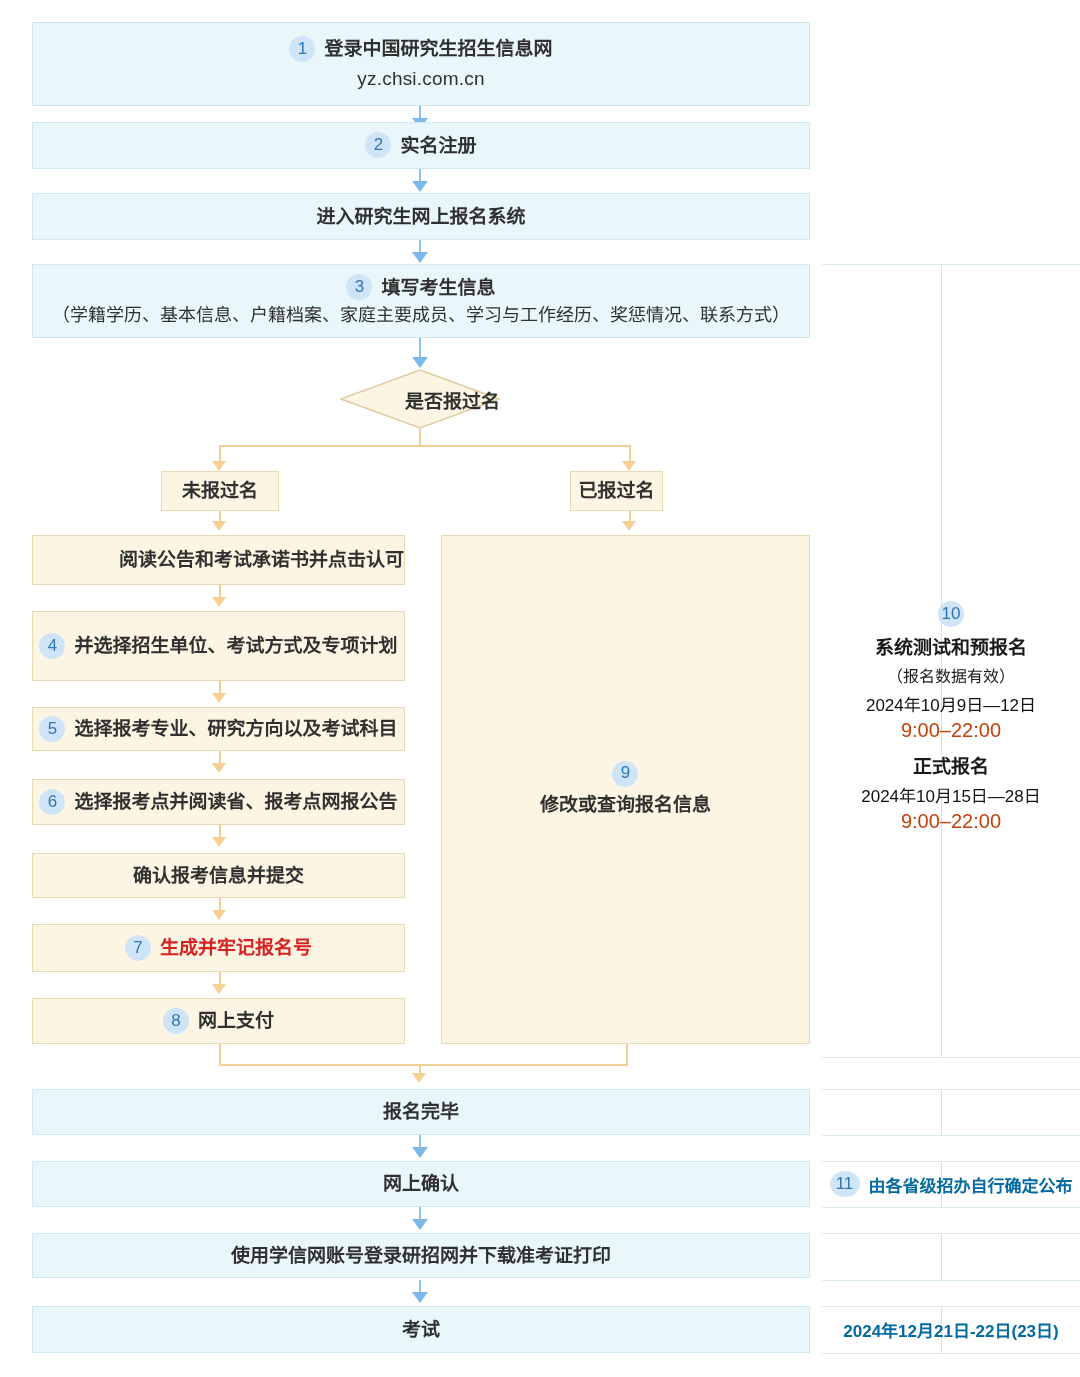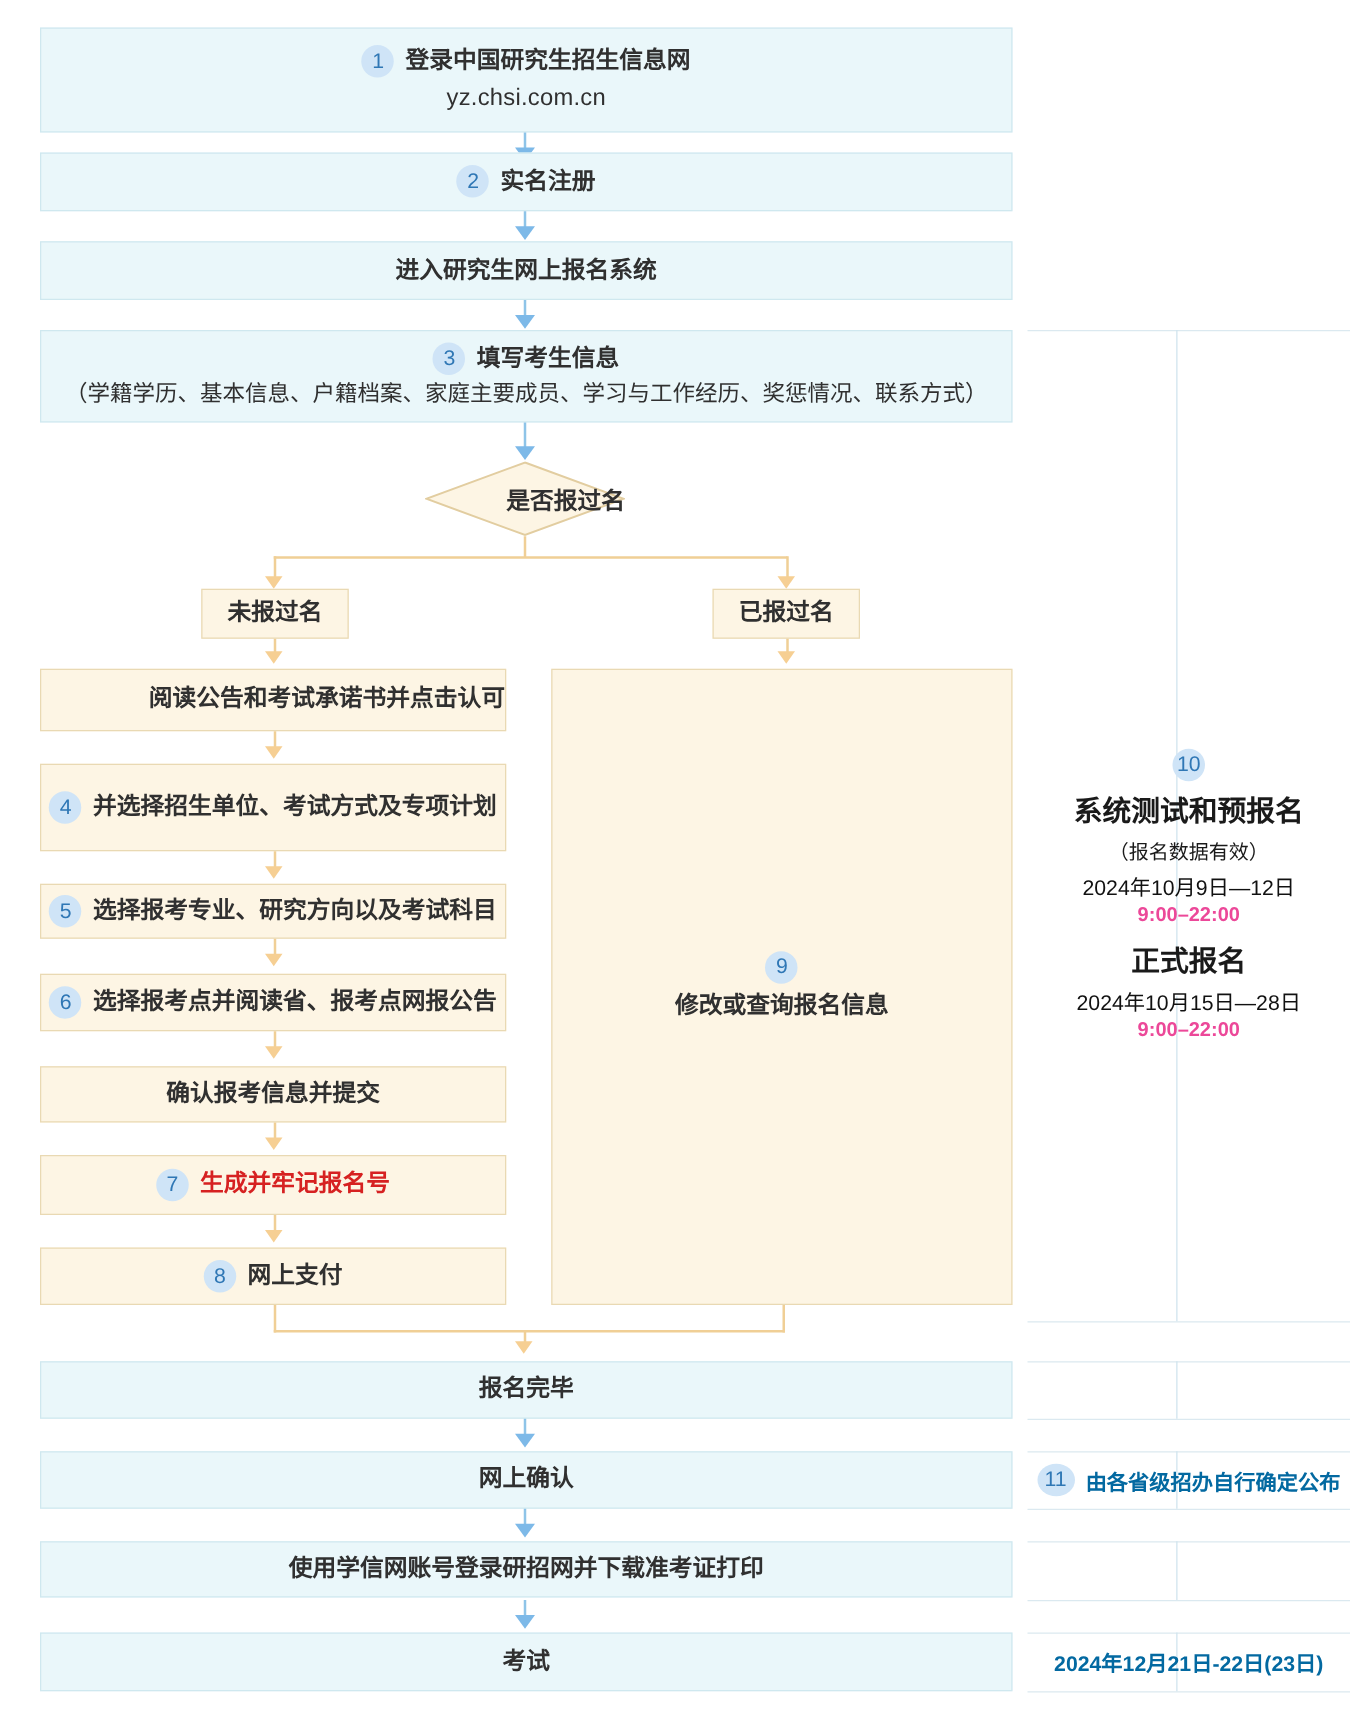--- a/index.html
+++ b/index.html
@@ -156,41 +156,41 @@
     position: absolute;
     left: 0;
     width: 258px;
     display: flex;
     flex-direction: column;
     align-items: center;
     justify-content: center;
     text-align: center;
   }
   .rp-title {
-    font-size: 23px;
+    font-size: 19px;
     font-weight: 700;
     color: #1a1a1a;
     white-space: nowrap;
   }
   .rp-note {
     font-size: 16px;
     font-weight: 500;
     color: #1a1a1a;
     white-space: nowrap;
   }
   .rp-date {
     font-size: 17px;
     font-weight: 500;
     color: #111;
     white-space: nowrap;
   }
   .rp-time {
-    font-size: 16px;
-    font-weight: 700;
-    color: #ec4899;
+    font-size: 20px;
+    font-weight: 400;
+    color: #c2410c;
     white-space: nowrap;
   }
   .rp-gap { height: 9px; }
   .rp-row {
     display: flex;
     align-items: center;
     justify-content: center;
     white-space: nowrap;
   }
   .rp-bold {
@@ -255,21 +255,21 @@
   <div class="v-line orange thin" style="left:419px; top:429px; height:17px;"></div>
   <div class="h-line orange thin" style="left:219px; top:445px; width:411px;"></div>
   <div class="v-line orange thin" style="left:219px; top:445px; height:18px;"></div>
   <div class="v-line orange thin" style="left:629px; top:445px; height:18px;"></div>
   <div class="arrow orange sm" style="left:212px; top:461px;"></div>
   <div class="arrow orange sm" style="left:622px; top:461px;"></div>
 
   <div class="box cream" style="left:161px; top:471px; width:118px; height:40px;">
     <span class="txt-main">未报过名</span>
   </div>
-  <div class="box cream" style="left:570px; top:471px; width:118px; height:40px;">
+  <div class="box cream" style="left:570px; top:471px; width:93px; height:40px;">
     <span class="txt-main">已报过名</span>
   </div>
   <div class="v-line orange thin" style="left:219px; top:511px; height:12px;"></div>
   <div class="arrow orange sm" style="left:212px; top:521px;"></div>
   <div class="v-line orange thin" style="left:629px; top:511px; height:12px;"></div>
   <div class="arrow orange sm" style="left:622px; top:521px;"></div>
 
   <div class="box cream" style="left:32px; top:535px; width:373px; height:50px;align-items:flex-end;">
     <div class="line1">
       <span class="txt-main">阅读公告和考试承诺书并点击认可</span>

